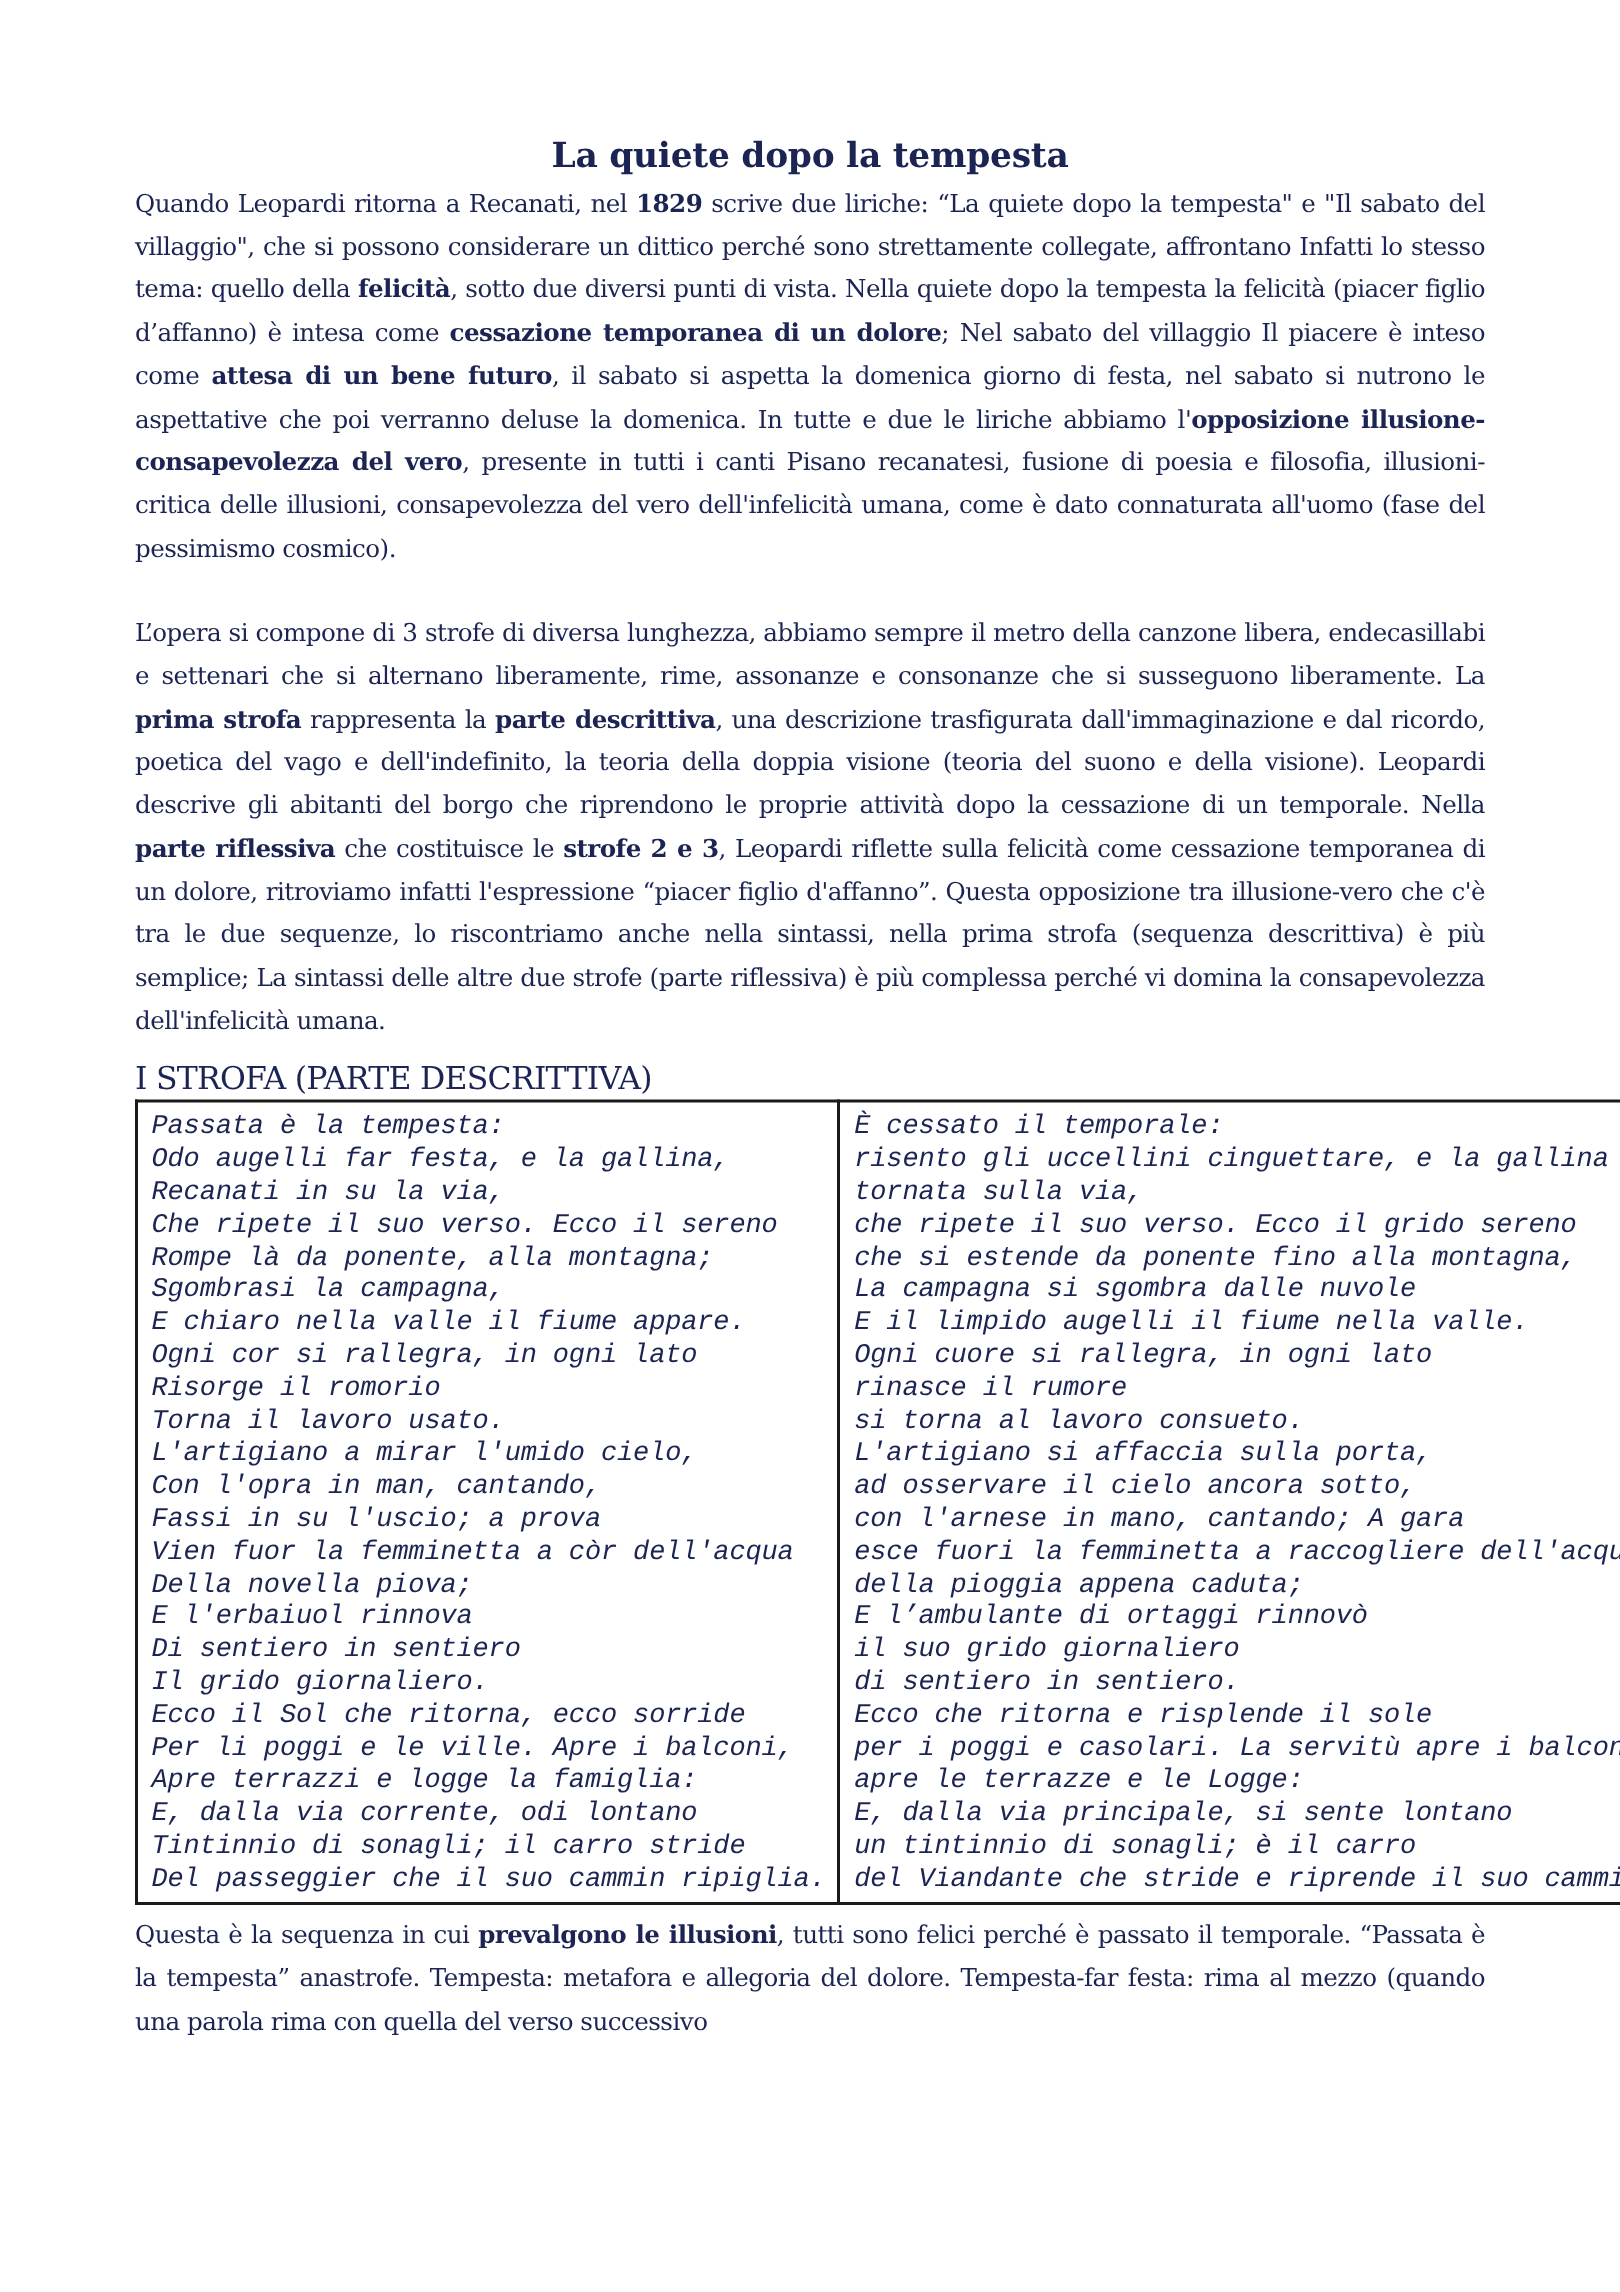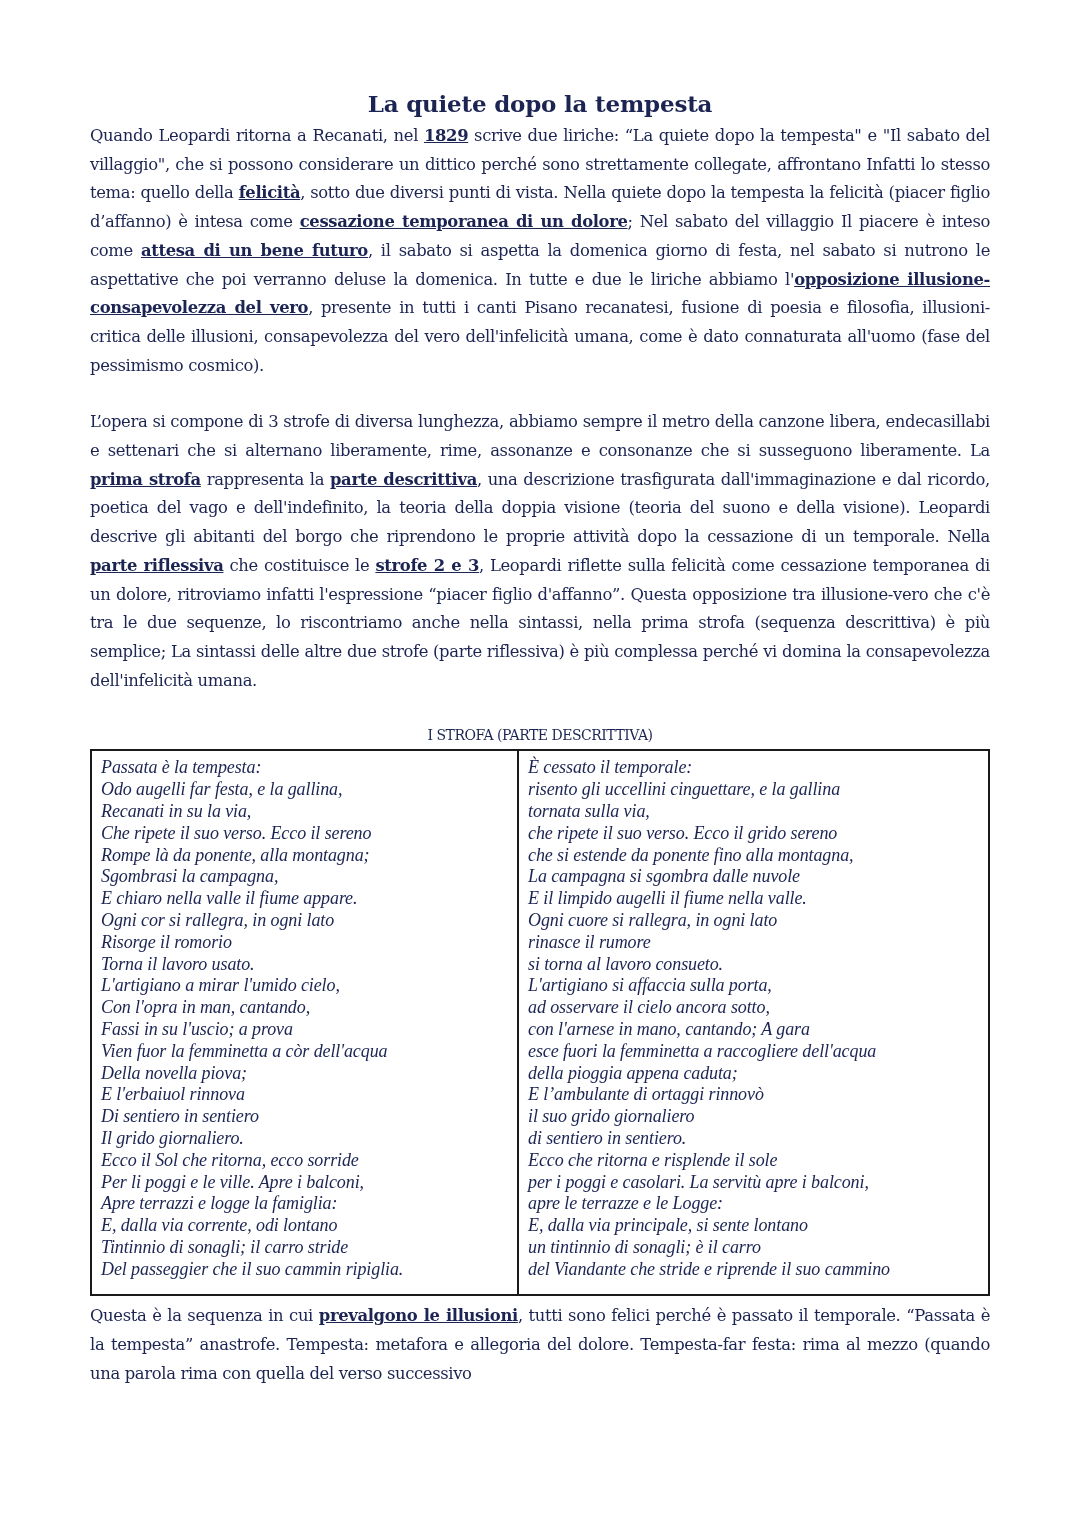--- a/index.html
+++ b/index.html
@@ -16,32 +16,32 @@
     margin: 12px 0 2px 0; line-height: 32px; letter-spacing: -0.2px;
   }
   .para {
     margin: 0; text-align: justify; line-height: 28.7px;
   }
   .para + .gap { height: 28px; }
   .u {
     text-decoration-color: #9a9ca4;
     text-decoration-thickness: 1.5px; text-underline-offset: 4px;
   }
-  b { font-weight: bold; text-decoration: underline; }
+  b { font-weight: bold; }
   .section-label {
-    margin-top: 28px; line-height: 24px; font-size: 14px; letter-spacing: -0.5px; text-align: center;
+    margin-top: 12px; line-height: 24px; font-size: 21px; letter-spacing: -0.5px;
   }
   .poem-table {
     width: 900px; border-collapse: collapse; margin-top: 2px;
     border: 2px solid #1a1a1a;
   }
   .poem-table td {
     vertical-align: top; border: 2px solid #1a1a1a;
-    padding: 6px 8px 14px 9px;
-    font-family: Liberation Serif, serif;
+    padding: 6px 8px 4px 9px;
+    font-family: Liberation Mono, monospace;
     font-style: italic; font-size: 18px; line-height: 21.8px;
     letter-spacing: -0.1px; color: #1b2452;
   }
   .poem-table td.left { width: 408px; }
   .verse { display: block; white-space: nowrap; }
   .after { margin-top: 6px; }
 </style>
 </head>
 <body>
 

